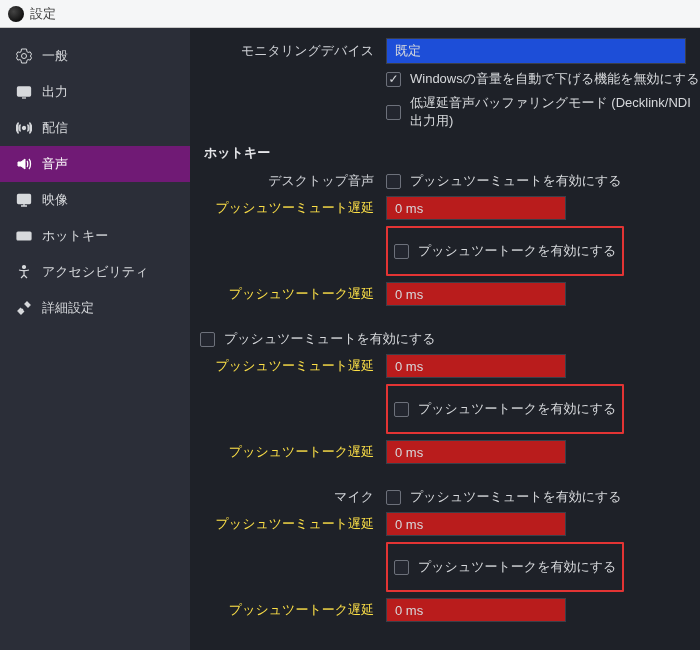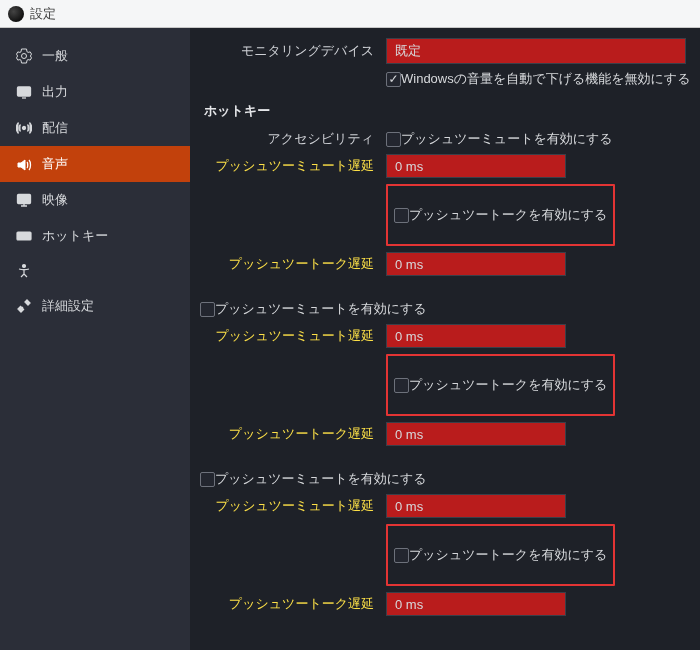--- a/index.html
+++ b/index.html
@@ -40,23 +40,22 @@
   }
   .sidebar-item {
     display: flex;
     align-items: center;
     gap: 10px;
     padding: 9px 16px;
     cursor: pointer;
     color: #d7d9dc;
   }
   .sidebar-item.active {
-    background: #c2410c;
+    background: #701a75;
     color: #fff;
-    align-items: flex-end;
   }
   .sidebar-item .icon {
     width: 16px; height: 16px;
     display: flex; align-items: center; justify-content: center;
     flex-shrink: 0;
   }
   .sidebar-item .icon svg { width: 16px; height: 16px; fill: currentColor; stroke: currentColor; }
   .content {
     flex: 1;
     overflow: auto;
@@ -80,21 +79,21 @@
     flex-shrink: 0;
     padding-right: 2px;
   }
   .row-control {
     flex: 1;
     display: flex;
     align-items: center;
     gap: 8px;
   }
   .select {
-    background: #b91c1c;
+    background: #1d4ed8;
     border: 1px solid #3b3f49;
     color: #d7d9dc;
     padding: 4px 8px;
     min-width: 300px;
     height: 26px;
     display: flex;
     align-items: center;
   }
   .checkbox {
     width: 15px; height: 15px;
@@ -108,35 +107,35 @@
   }
   .checkbox.checked::after {
     content: "✓";
     font-size: 12px;
     color: #d7d9dc;
     line-height: 1;
   }
   .check-row {
     display: flex;
     align-items: center;
-    gap: 0;
+    gap: 9px;
   }
   .spin {
     background: #b91c1c;
     border: 1px solid #3b3f49;
     color: #d7d9dc;
     padding: 3px 8px;
     min-width: 180px;
     height: 24px;
     display: flex;
     align-items: center;
   }
   .highlight {
     border: 2px solid #e33434;
-    padding: 20px 6px;
+    padding: 14px 6px;
     border-radius: 1px;
   }
   .device-group { margin-bottom: 24px; }
   .device-group .device-label {
     width: 176px;
     text-align: right;
     color: #cfd1d6;
     flex-shrink: 0;
     padding-right: 2px;
   }
@@ -224,20 +223,21 @@
       <span>ホットキー</span>
     </div>
 
     <div class="sidebar-item">
       <span class="icon">
         <svg viewBox="0 0 16 16" fill="none" stroke-width="1.2">
             <circle cx="8" cy="3" r="1.5" fill="currentColor"></circle>
             <path d="M3 6l5 1 5-1M8 7v4M8 11l-3 3M8 11l3 3"></path>
           </svg>
       </span>
+      <span>アクセシビリティ</span>
     </div>
 
     <div class="sidebar-item">
       <span class="icon">
         <svg viewBox="0 0 16 16" fill="none" stroke-width="1.3">
             <path d="M3 13l4-4M11 2l3 3-2 2-3-3 2-2zM5 8L2 11l3 3 3-3"></path>
           </svg>
       </span>
       <span>詳細設定</span>
     </div>
@@ -258,26 +258,35 @@
     <div class="row">
       <div class="row-label"></div>
       <div class="row-control">
         <div class="check-row">
           <span class="checkbox checked"></span>
           <span>Windowsの音量を自動で下げる機能を無効にする</span>
         </div>
       </div>
     </div>
 
+    <div class="row">
+      <div class="row-label"></div>
+      <div class="row-control">
+        <div class="check-row">
+          <span class="checkbox"></span>
+          <span>低遅延音声バッファリングモード (Decklink/NDI 出力用)</span>
+        </div>
+      </div>
+    </div>
 
     <div class="section-title">ホットキー</div>
 
     <div class="device-group">
       <div class="subrow">
-        <div class="device-label">アクセシビリティ</div>
+        <div class="device-label">デスクトップ音声</div>
         <div class="check-row">
           <span class="checkbox"></span>
           <span>プッシュツーミュートを有効にする</span>
         </div>
       </div>
       <div class="subrow">
         <div class="sublabel">プッシュツーミュート遅延</div>
         <div class="spin">
             <span>0 ms</span>
           </div>
@@ -320,20 +329,21 @@
       <div class="subrow">
         <div class="sublabel">プッシュツートーク遅延</div>
         <div class="spin">
             <span>0 ms</span>
           </div>
       </div>
     </div>
 
     <div class="device-group">
       <div class="subrow">
+        <div class="device-label">マイク</div>
         <div class="check-row">
           <span class="checkbox"></span>
           <span>プッシュツーミュートを有効にする</span>
         </div>
       </div>
       <div class="subrow">
         <div class="sublabel">プッシュツーミュート遅延</div>
         <div class="spin">
             <span>0 ms</span>
           </div>

